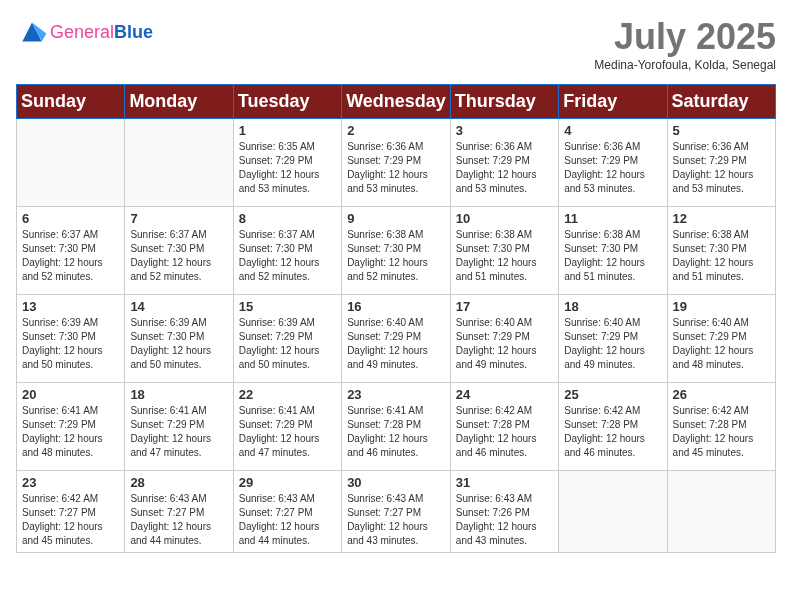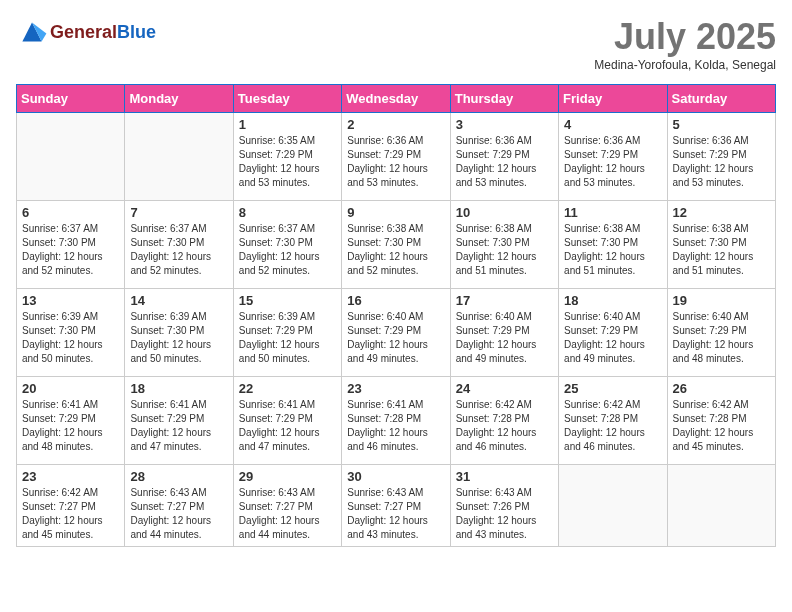--- a/index.html
+++ b/index.html
@@ -37,23 +37,23 @@
       font-size: 12px;
       color: #333;
       font-weight: 500;
     }
     .calendar {
       width: 100%;
       border-collapse: collapse;
       border: 1px solid #ccc;
     }
     .calendar th {
-      background: #ec4899;
+      background: #7f1d1d;
       color: #fff;
-      font-size: 13px;
+      font-size: 18px;
       font-weight: 600;
       padding: 6px 4px;
       text-align: left;
       border: 1px solid #1a6fcf;
     }
     .calendar td {
       vertical-align: top;
       border: 1px solid #ccc;
       padding: 4px 5px;
       width: calc(100% / 7);
@@ -86,21 +86,21 @@
 </head>
 <body>
 
 <div class="header">
   <div class="logo">
     <svg class="logo-icon" viewBox="0 0 40 40" xmlns="http://www.w3.org/2000/svg">
       <polygon points="8,32 20,8 32,32" fill="#1565c0"></polygon>
       <polygon points="20,8 32,32 38,22" fill="#42a5f5"></polygon>
     </svg>
     <div>
-      <span style="font-size:18px;font-weight:bold;color:#7f1d1d;">General</span><span style="font-size:18px;font-weight:bold;color:#1565c0;">Blue</span>
+      <span style="font-size:18px;font-weight:normal;color:#ec4899;">General</span><span style="font-size:18px;font-weight:bold;color:#1565c0;">Blue</span>
     </div>
   </div>
   <div class="title-block">
     <div class="month-year">July 2025</div>
     <div class="location">Medina-Yorofoula, Kolda, Senegal</div>
   </div>
 </div>
 
 <table class="calendar">
   <thead>

